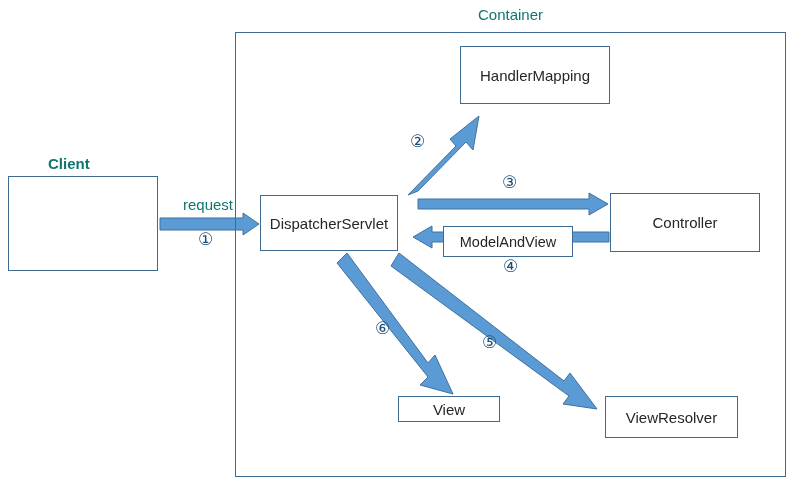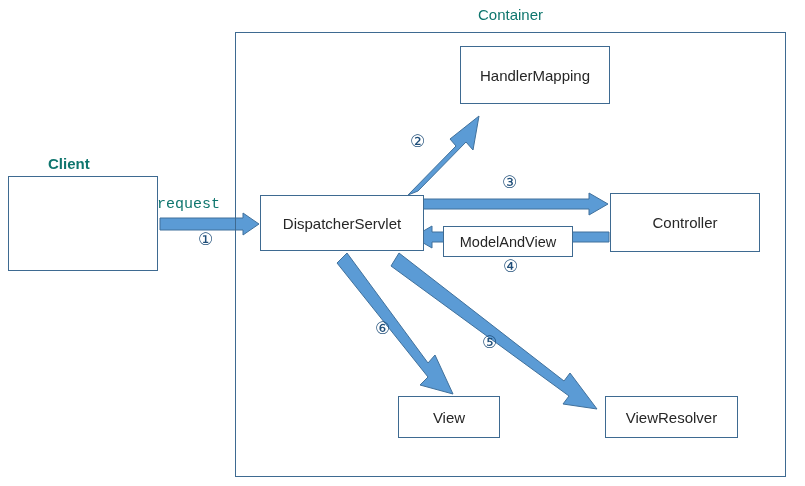--- a/index.html
+++ b/index.html
@@ -56,30 +56,30 @@
   }
   .container-frame {
     position: absolute;
     box-sizing: border-box;
     border: 1px solid #3E6A91;
     background: transparent;
     z-index: 1;
   }
   
   #node-client      { left: 8px;   top: 176px; width: 150px; height: 95px; }
-  #node-dispatcher  { left: 260px; top: 195px; width: 164px; height: 56px; }
+  #node-dispatcher  { left: 260px; top: 195px; width: 138px; height: 56px; }
   #node-handlermap  { left: 460px; top: 46px;  width: 150px; height: 58px; }
   #node-controller  { left: 610px; top: 193px; width: 150px; height: 59px; align-items: center; }
   #node-modelandview{ left: 443px; top: 226px; width: 130px; height: 31px; font-size: 14.5px; z-index: 6; }
-  #node-view        { left: 398px; top: 396px; width: 102px; height: 42px; align-items: center; }
+  #node-view        { left: 398px; top: 396px; width: 102px; height: 26px; align-items: center; }
   #node-viewresolver{ left: 605px; top: 396px; width: 133px; height: 42px; }
 
   #label-client     { left: 48px;  top: 155px; font-weight: bold; }
   #label-container  { left: 478px; top: 6px; }
-  #label-request    { left: 157px; top: 196px; font-family: Liberation Mono, monospace; }
+  #label-request    { left: 183px; top: 196px; }
 
   #badge-1 { left: 198px; top: 231px; }
   #badge-2 { left: 410px; top: 133px; }
   #badge-3 { left: 502px; top: 174px; }
   #badge-4 { left: 503px; top: 258px; }
   #badge-5 { left: 482px; top: 334px; }
   #badge-6 { left: 375px; top: 320px; }
 </style>
 </head>
 <body>

